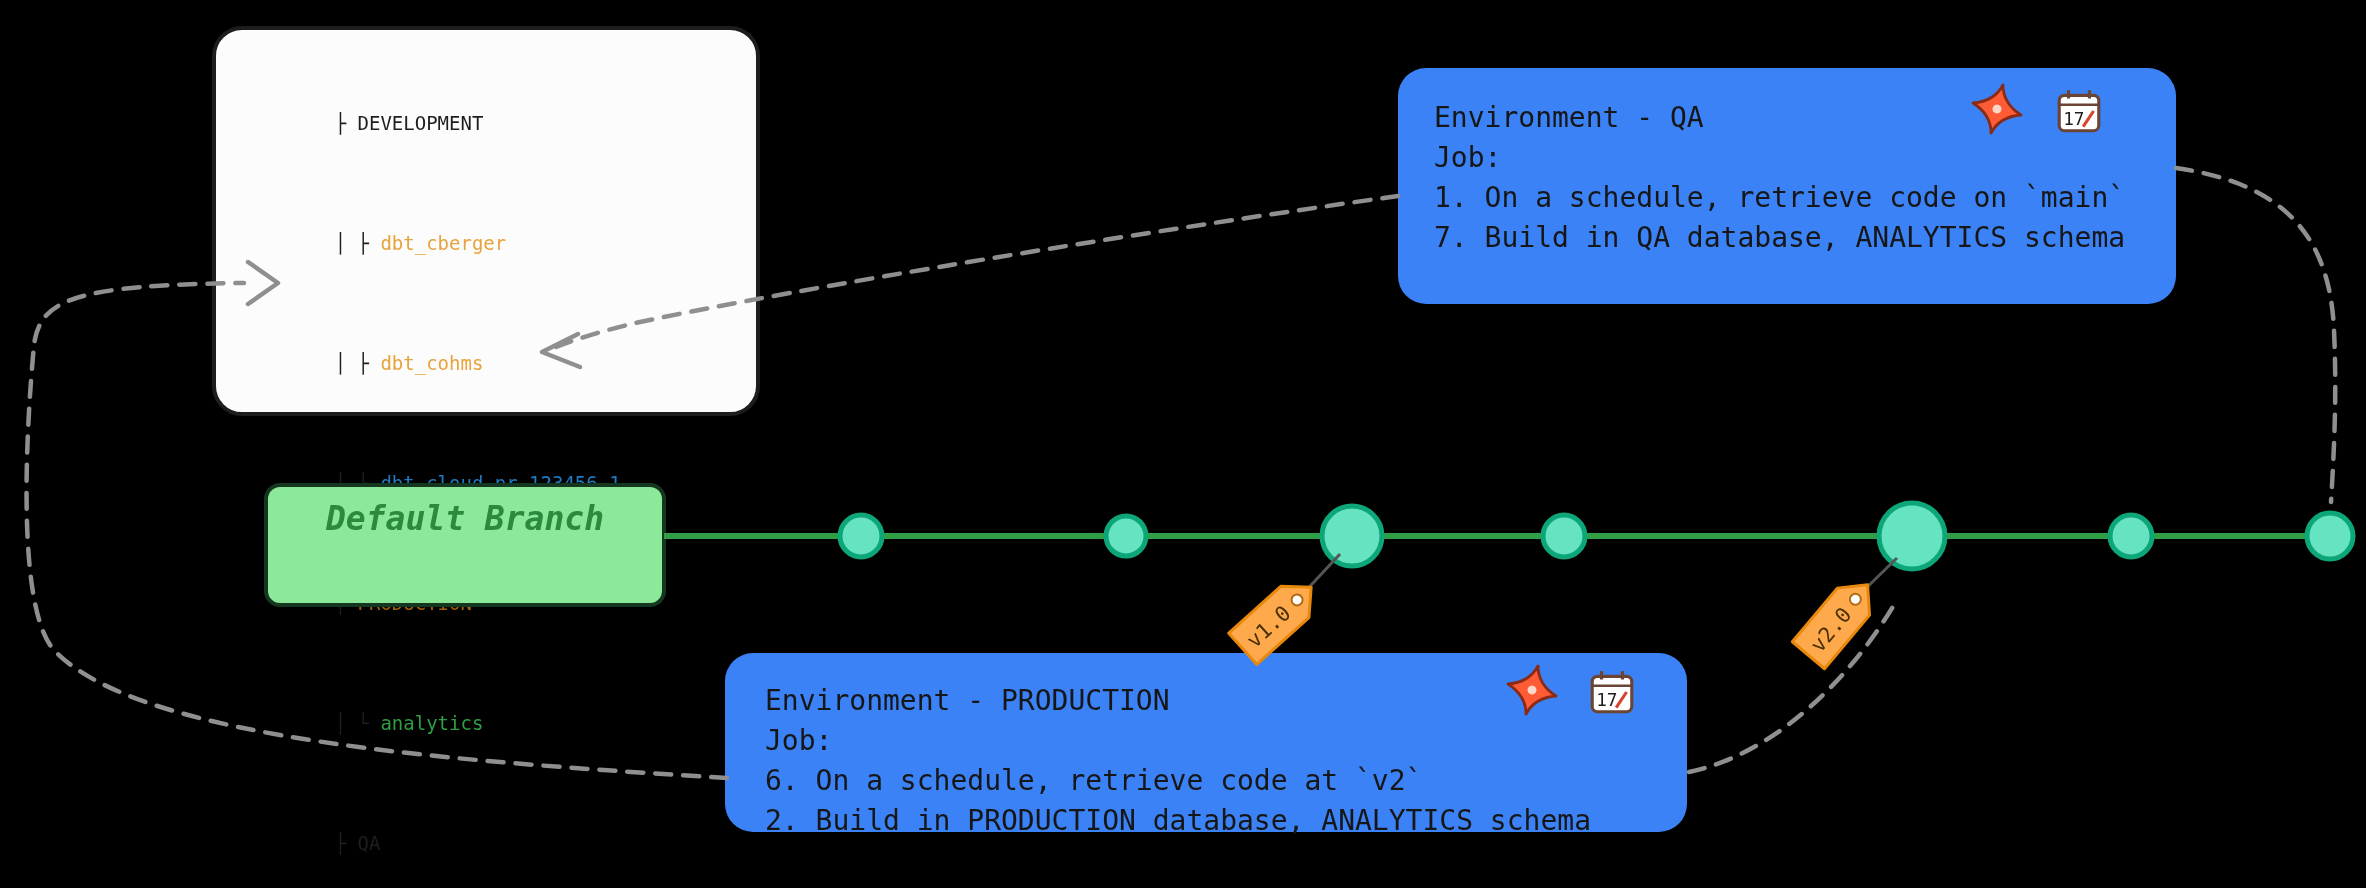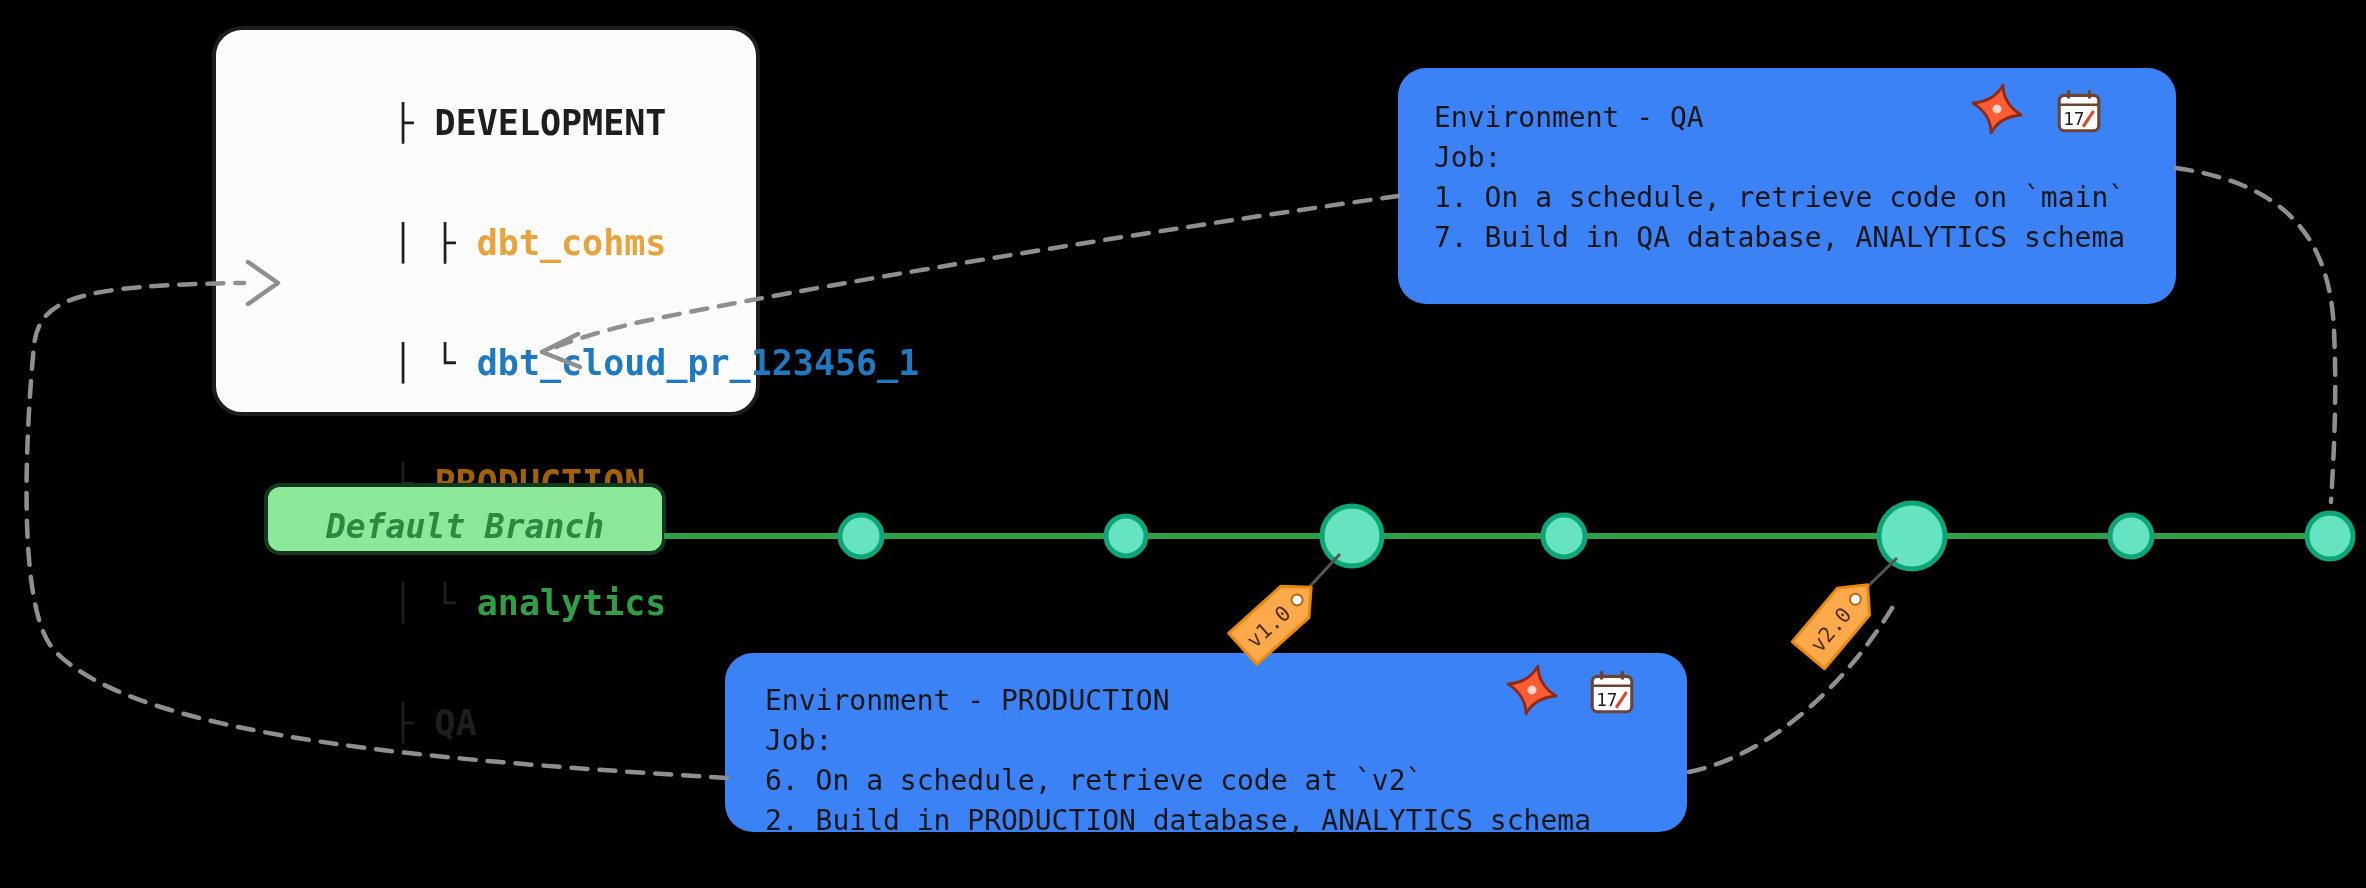--- a/index.html
+++ b/index.html
@@ -10,56 +10,59 @@
     overflow: hidden;
   }
   .canvas { position: relative; width: 2366px; height: 888px; background: #000; }
 
   
   .tree-box {
     position: absolute; left: 212px; top: 26px; width: 548px; height: 390px;
     background: #fcfcfc; border: 4px solid #1d1d1d; border-radius: 30px;
     padding: 33px 0 0 50px;
   }
-  .tree-line { font-size: 35px; line-height: 40px; white-space: pre; color: #1e1e1e; font-weight: bold; }
+  .tree-line { font-size: 19px; line-height: 40px; white-space: pre; color: #1e1e1e; }
   .tree-line .prefix { color: #1e1e1e; }
 
   
   .env-box {
     position: absolute; background: #3b82f6; border-radius: 28px; color: #161616;
     box-shadow: 0 3px 10px rgba(0,0,0,0.55);
   }
   .env-box .line { font-size: 28px; line-height: 40px; white-space: pre; }
   #qa-box   { left: 1398px; top: 68px;  width: 778px; height: 236px; padding: 30px 0 0 36px; }
   #prod-box { left: 725px;  top: 653px; width: 962px; height: 179px; padding: 28px 0 0 40px; }
   .icon { position: absolute; }
   #qa-box  .dbt-icon { left: 572px; top: 14px; width: 54px; height: 54px; }
   #qa-box  .cal-icon { left: 656px; top: 18px; width: 50px; height: 50px; }
   #prod-box .dbt-icon { left: 780px; top: 10px; width: 54px; height: 54px; }
   #prod-box .cal-icon { left: 862px; top: 14px; width: 50px; height: 50px; }
 
   
   .branch-box {
-    position: absolute; left: 264px; top: 483px; width: 402px; height: 72px;
+    position: absolute; left: 264px; top: 483px; width: 402px; height: 124px;
     background: #8ce99a; border: 4px solid #14381f; border-radius: 16px;
-    text-align: center; padding-top: 20px;
+    text-align: center; padding-top: 12px;
   }
   .branch-title { font-size: 33px; font-weight: bold; font-style: italic; color: #2b8a3e; line-height: 40px; }
   .branch-sub   { font-size: 22px; color: #101010; line-height: 30px; }
 
   svg.overlay { position: absolute; left: 0; top: 0; pointer-events: none; }
 </style>
 </head>
 <body>
 
 <div class="canvas">
 
   <div class="tree-box">
     <div class="tree-line">
       <span class="prefix">├ </span><span style="color: rgb(30, 30, 30);">DEVELOPMENT</span>
+    </div>
+    <div class="tree-line">
+      <span class="prefix">│ ├ </span><span style="color: rgb(232, 163, 60);">dbt_cberger</span>
     </div>
     <div class="tree-line">
       <span class="prefix">│ ├ </span><span style="color: rgb(232, 163, 60);">dbt_cohms</span>
     </div>
     <div class="tree-line">
       <span class="prefix">│ └ </span><span style="color: rgb(31, 122, 194);">dbt_cloud_pr_123456_1</span>
     </div>
     <div class="tree-line">
       <span class="prefix">├ </span><span style="color: #a16207;">PRODUCTION</span>
     </div>

